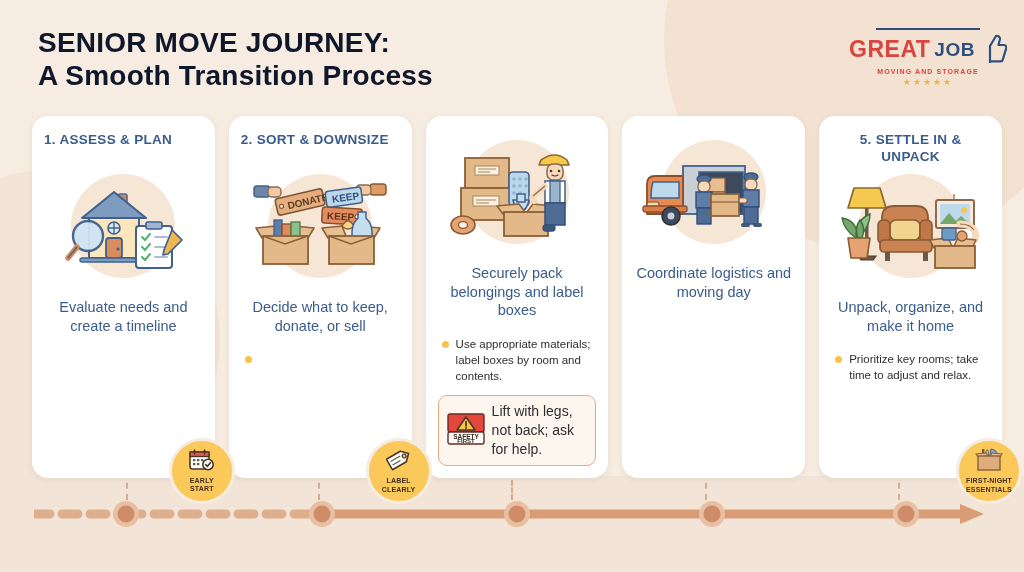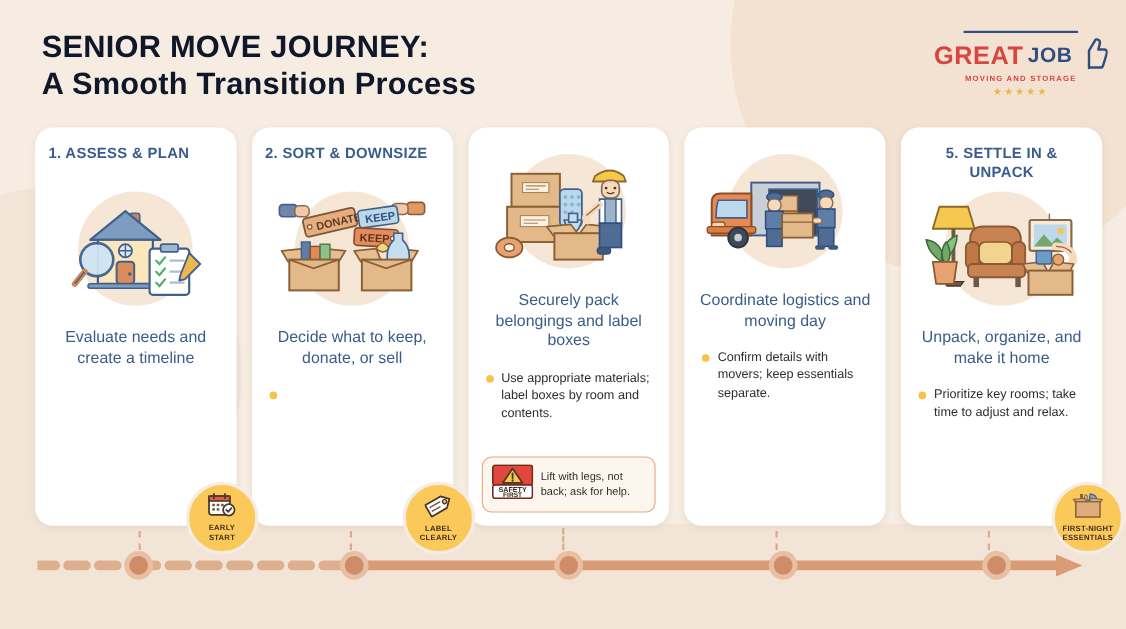--- a/index.html
+++ b/index.html
@@ -171,21 +171,21 @@
     align-items: center;
     gap: 7px;
     border: 1.4px solid #e8a982;
     background: #fdf6ef;
     border-radius: 9px;
     padding: 6px 8px;
     width: 100%;
   }
   .safety-text {
     color: #2e2e2e;
-    font-size: 10px;
+    font-size: 14px;
     line-height: 1.35;
   }
 
   
   .badge {
     position: absolute;
     width: 66px; height: 66px;
     border-radius: 50%;
     background: #fbc85a;
     border: 3px solid #f6ece1;
@@ -457,24 +457,20 @@
         <ellipse cx="110" cy="37" rx="7" ry="4" fill="#4E6C94" stroke="#2F4F7F" stroke-width="1.3"></ellipse>
         <rect x="104" y="39" width="12" height="11" rx="5" fill="#F7D9BC" stroke="#8A6A4E" stroke-width="1.3"></rect>
         <rect x="102" y="50" width="16" height="17" fill="#5E7EA8" stroke="#2F4F7F" stroke-width="1.4"></rect>
         <rect x="98" y="58" width="8" height="5" rx="2" fill="#F7D9BC" stroke="#8A6A4E" stroke-width="1.1"></rect>
         <rect x="103" y="67" width="14" height="17" fill="#4E6C94" stroke="#2F4F7F" stroke-width="1.4"></rect>
         <rect x="100" y="83" width="9" height="4" rx="2" fill="#3E5879"></rect>
         <rect x="112" y="83" width="9" height="4" rx="2" fill="#3E5879"></rect>
       </svg>
     </div>
     <div class="card-headline">Coordinate logistics and moving day</div>
-    <div class="bullet-row">
-      <span class="bullet-dot"></span>
-      <span class="bullet-text">Confirm details with movers; keep essentials separate.</span>
-    </div>
   </div>
 
   <div class="card">
     <div class="card-step">5. SETTLE IN &amp; UNPACK</div>
     <div class="illo">
       <div class="illo-blob"></div>
       <svg width="146" height="104" viewBox="0 0 146 104">
 
         <path d="M16 14 h26 l6 20 H10 Z" fill="#F5C84F" stroke="#8A6A2B" stroke-width="1.7" stroke-linejoin="round"></path>
         <rect x="27" y="34" width="3.5" height="46" fill="#6E5A44"></rect>

